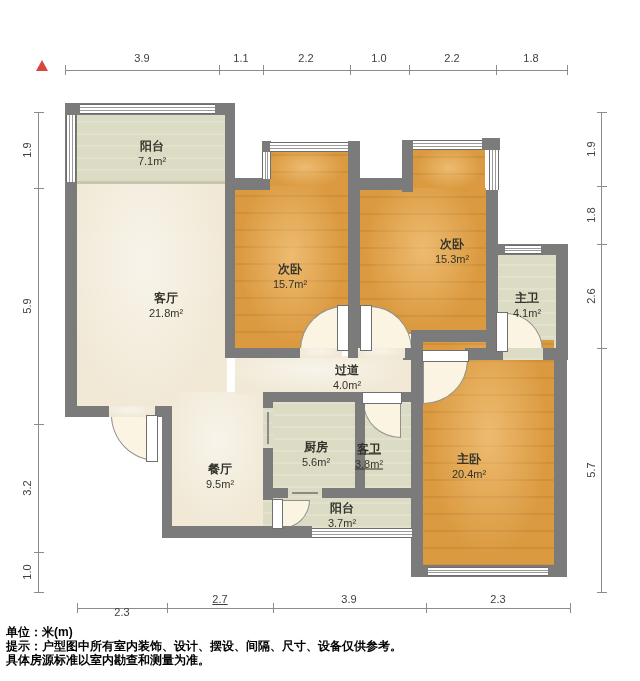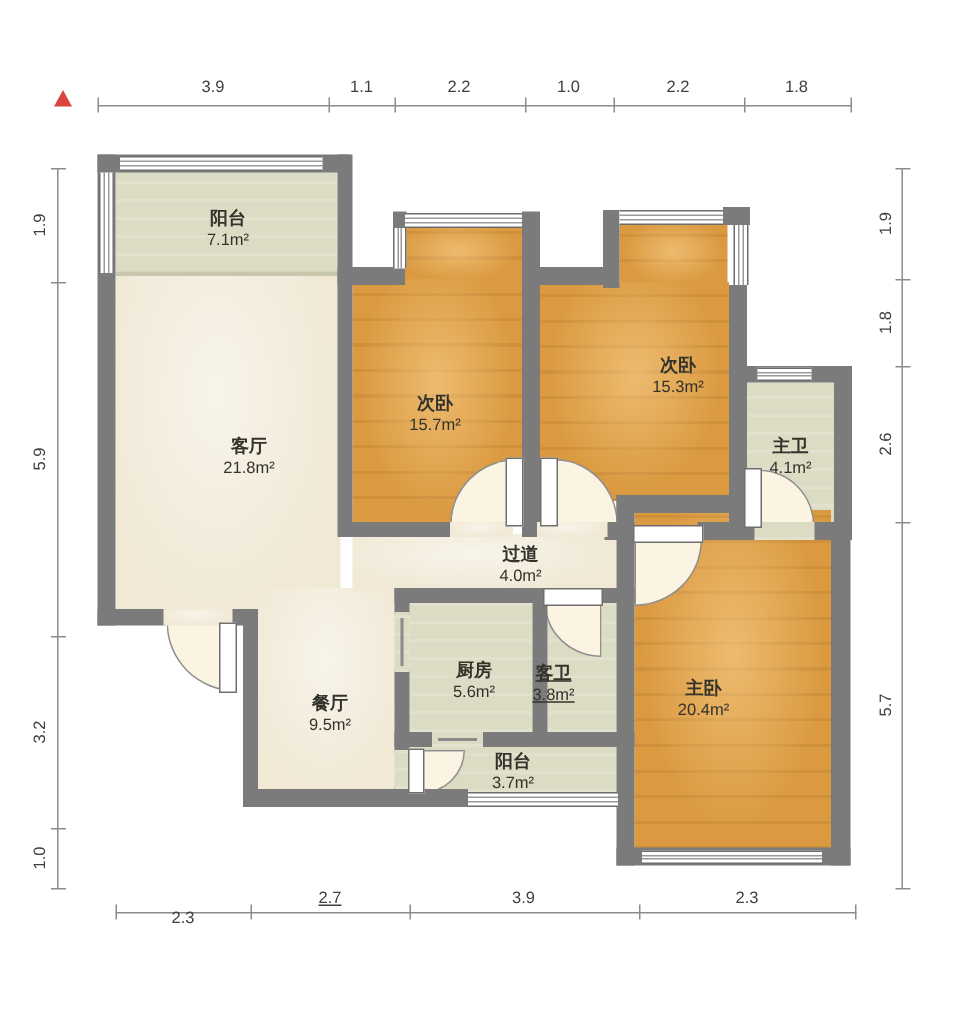--- a/index.html
+++ b/index.html
@@ -212,14 +212,19 @@
   <div class="tick" style="left:597px;top:112px;width:10px;height:1px;"></div>
   <div class="tick" style="left:597px;top:186px;width:10px;height:1px;"></div>
   <div class="tick" style="left:597px;top:244px;width:10px;height:1px;"></div>
   <div class="tick" style="left:597px;top:348px;width:10px;height:1px;"></div>
   <div class="tick" style="left:597px;top:592px;width:10px;height:1px;"></div>
   <div class="dim-label-v" style="left:591px;top:149px;">1.9</div>
   <div class="dim-label-v" style="left:591px;top:215px;">1.8</div>
   <div class="dim-label-v" style="left:591px;top:296px;">2.6</div>
   <div class="dim-label-v" style="left:591px;top:470px;">5.7</div>
 
+  <div class="footer">
+    <div>单位：米(m)</div>
+    <div>提示：户型图中所有室内装饰、设计、摆设、间隔、尺寸、设备仅供参考。</div>
+    <div>具体房源标准以室内勘查和测量为准。</div>
+  </div>
 
 </div>
 
 </body></html>

